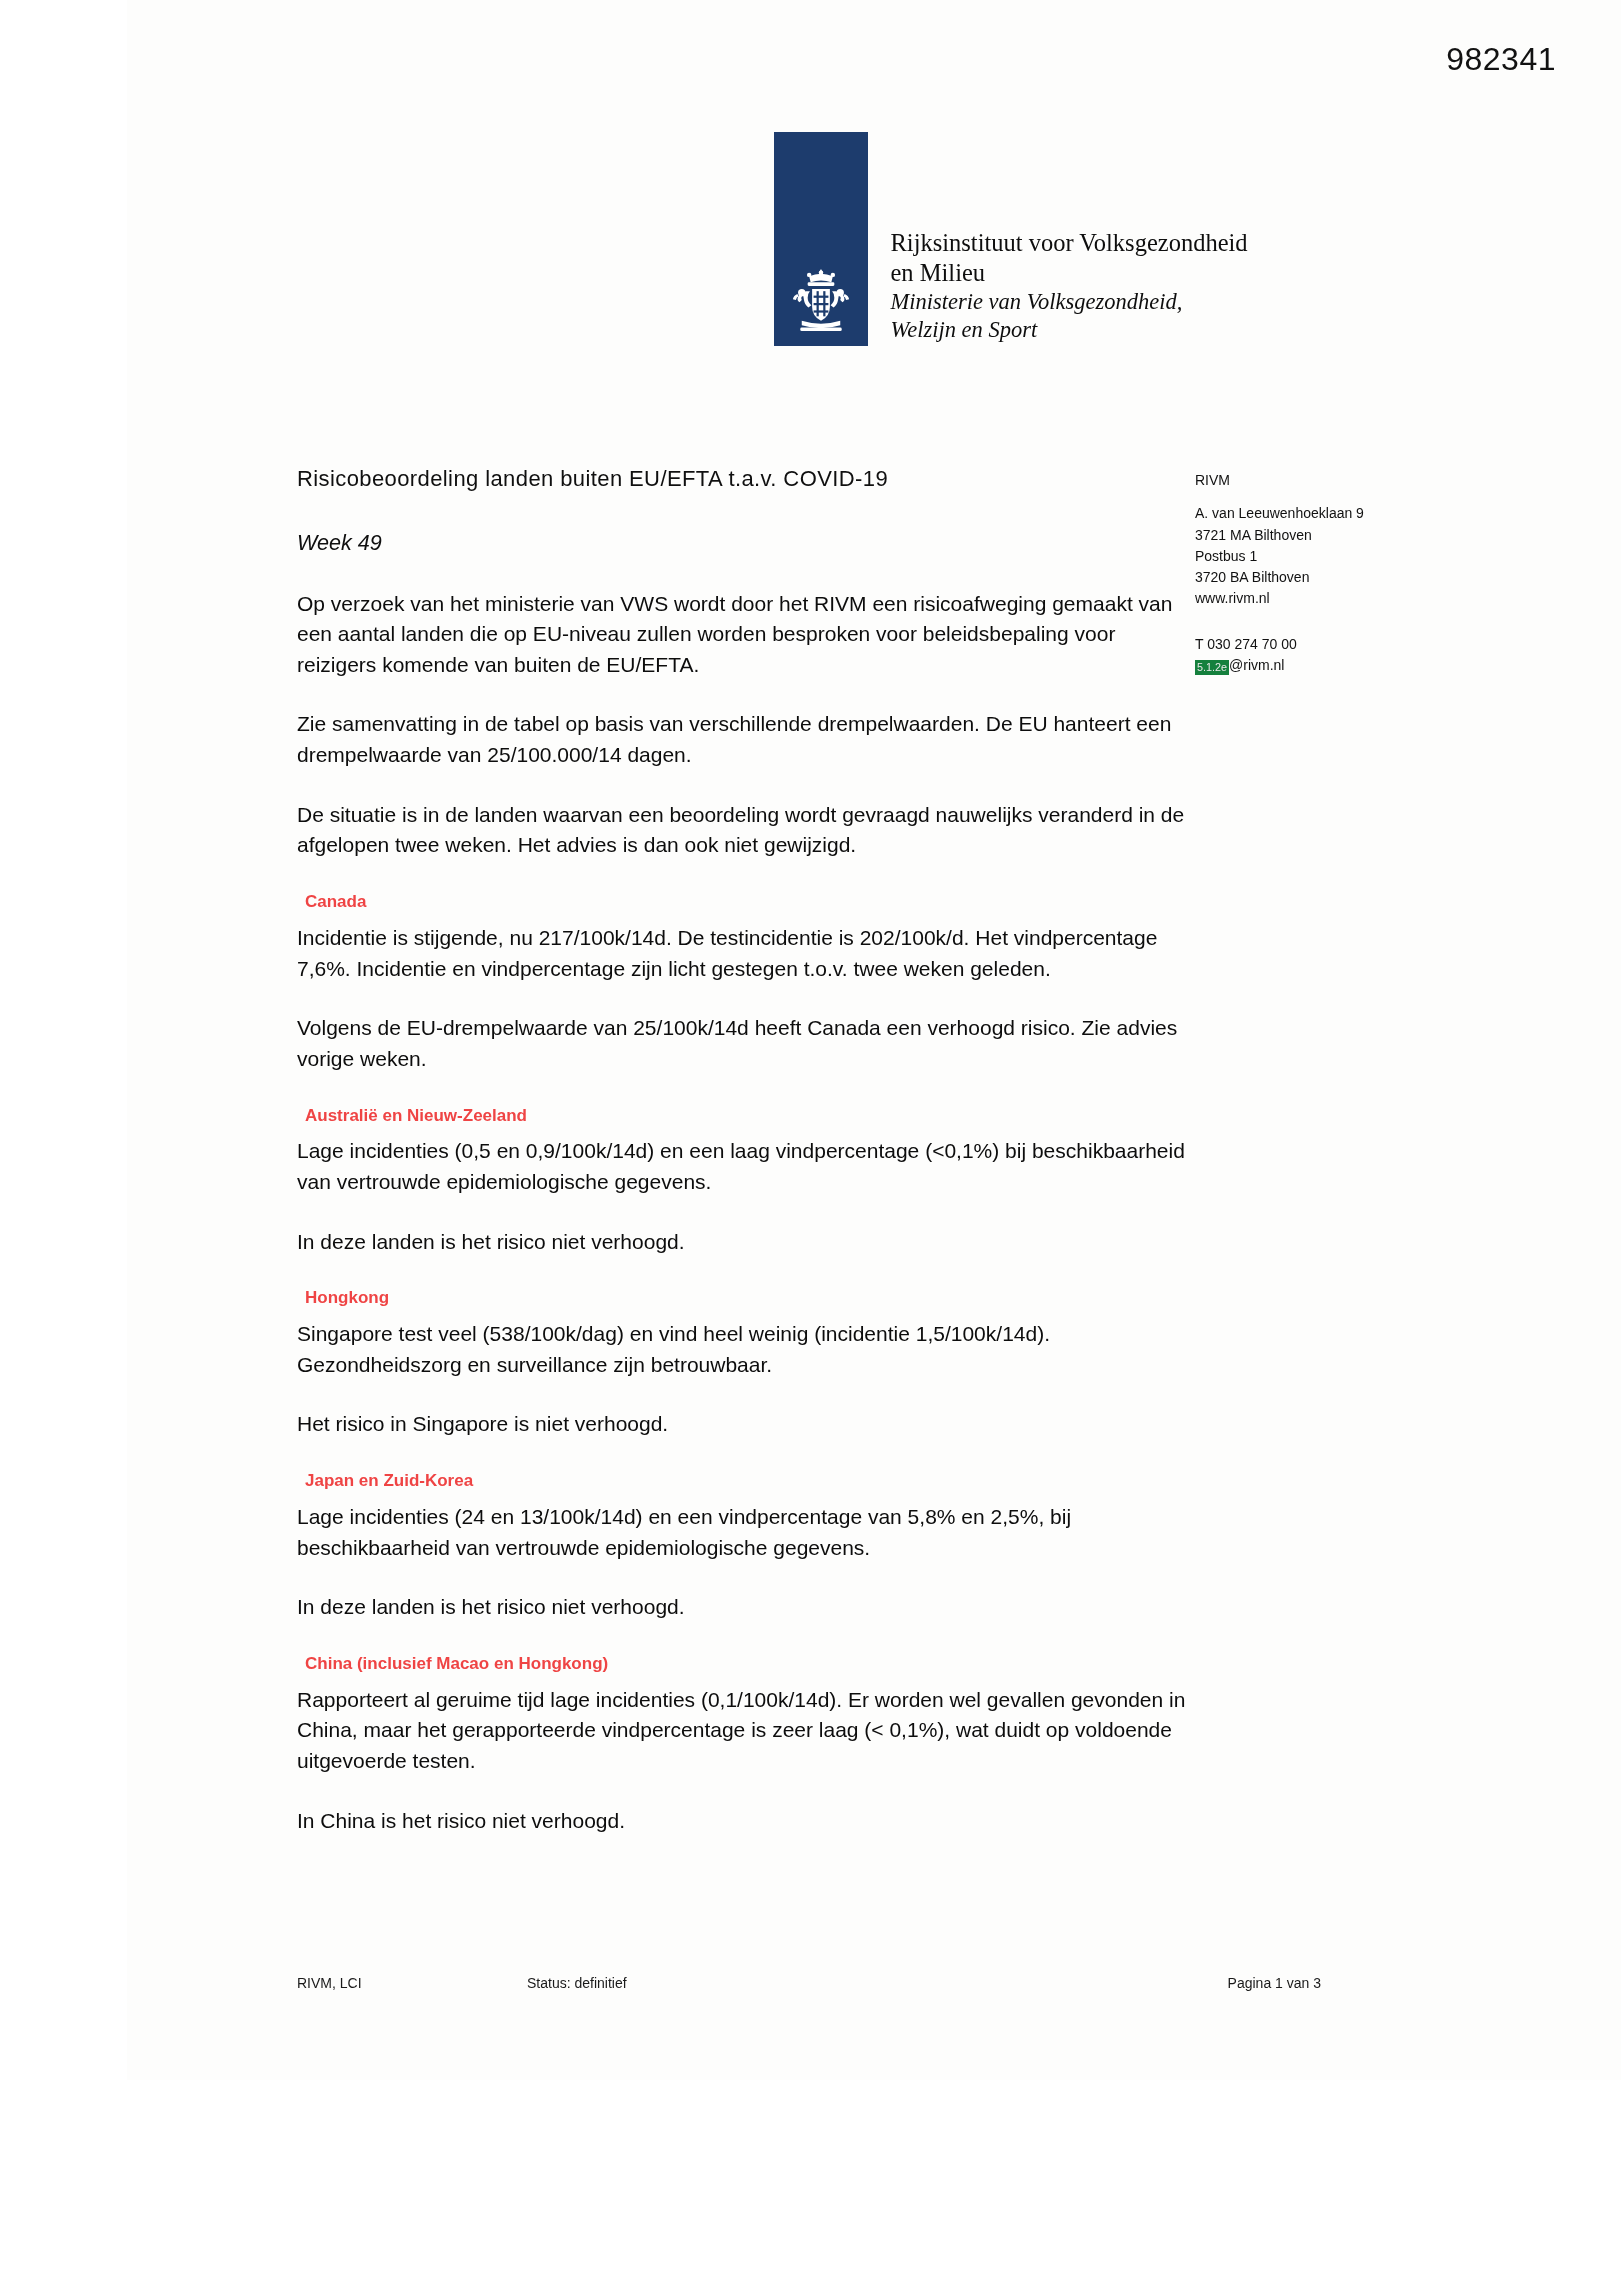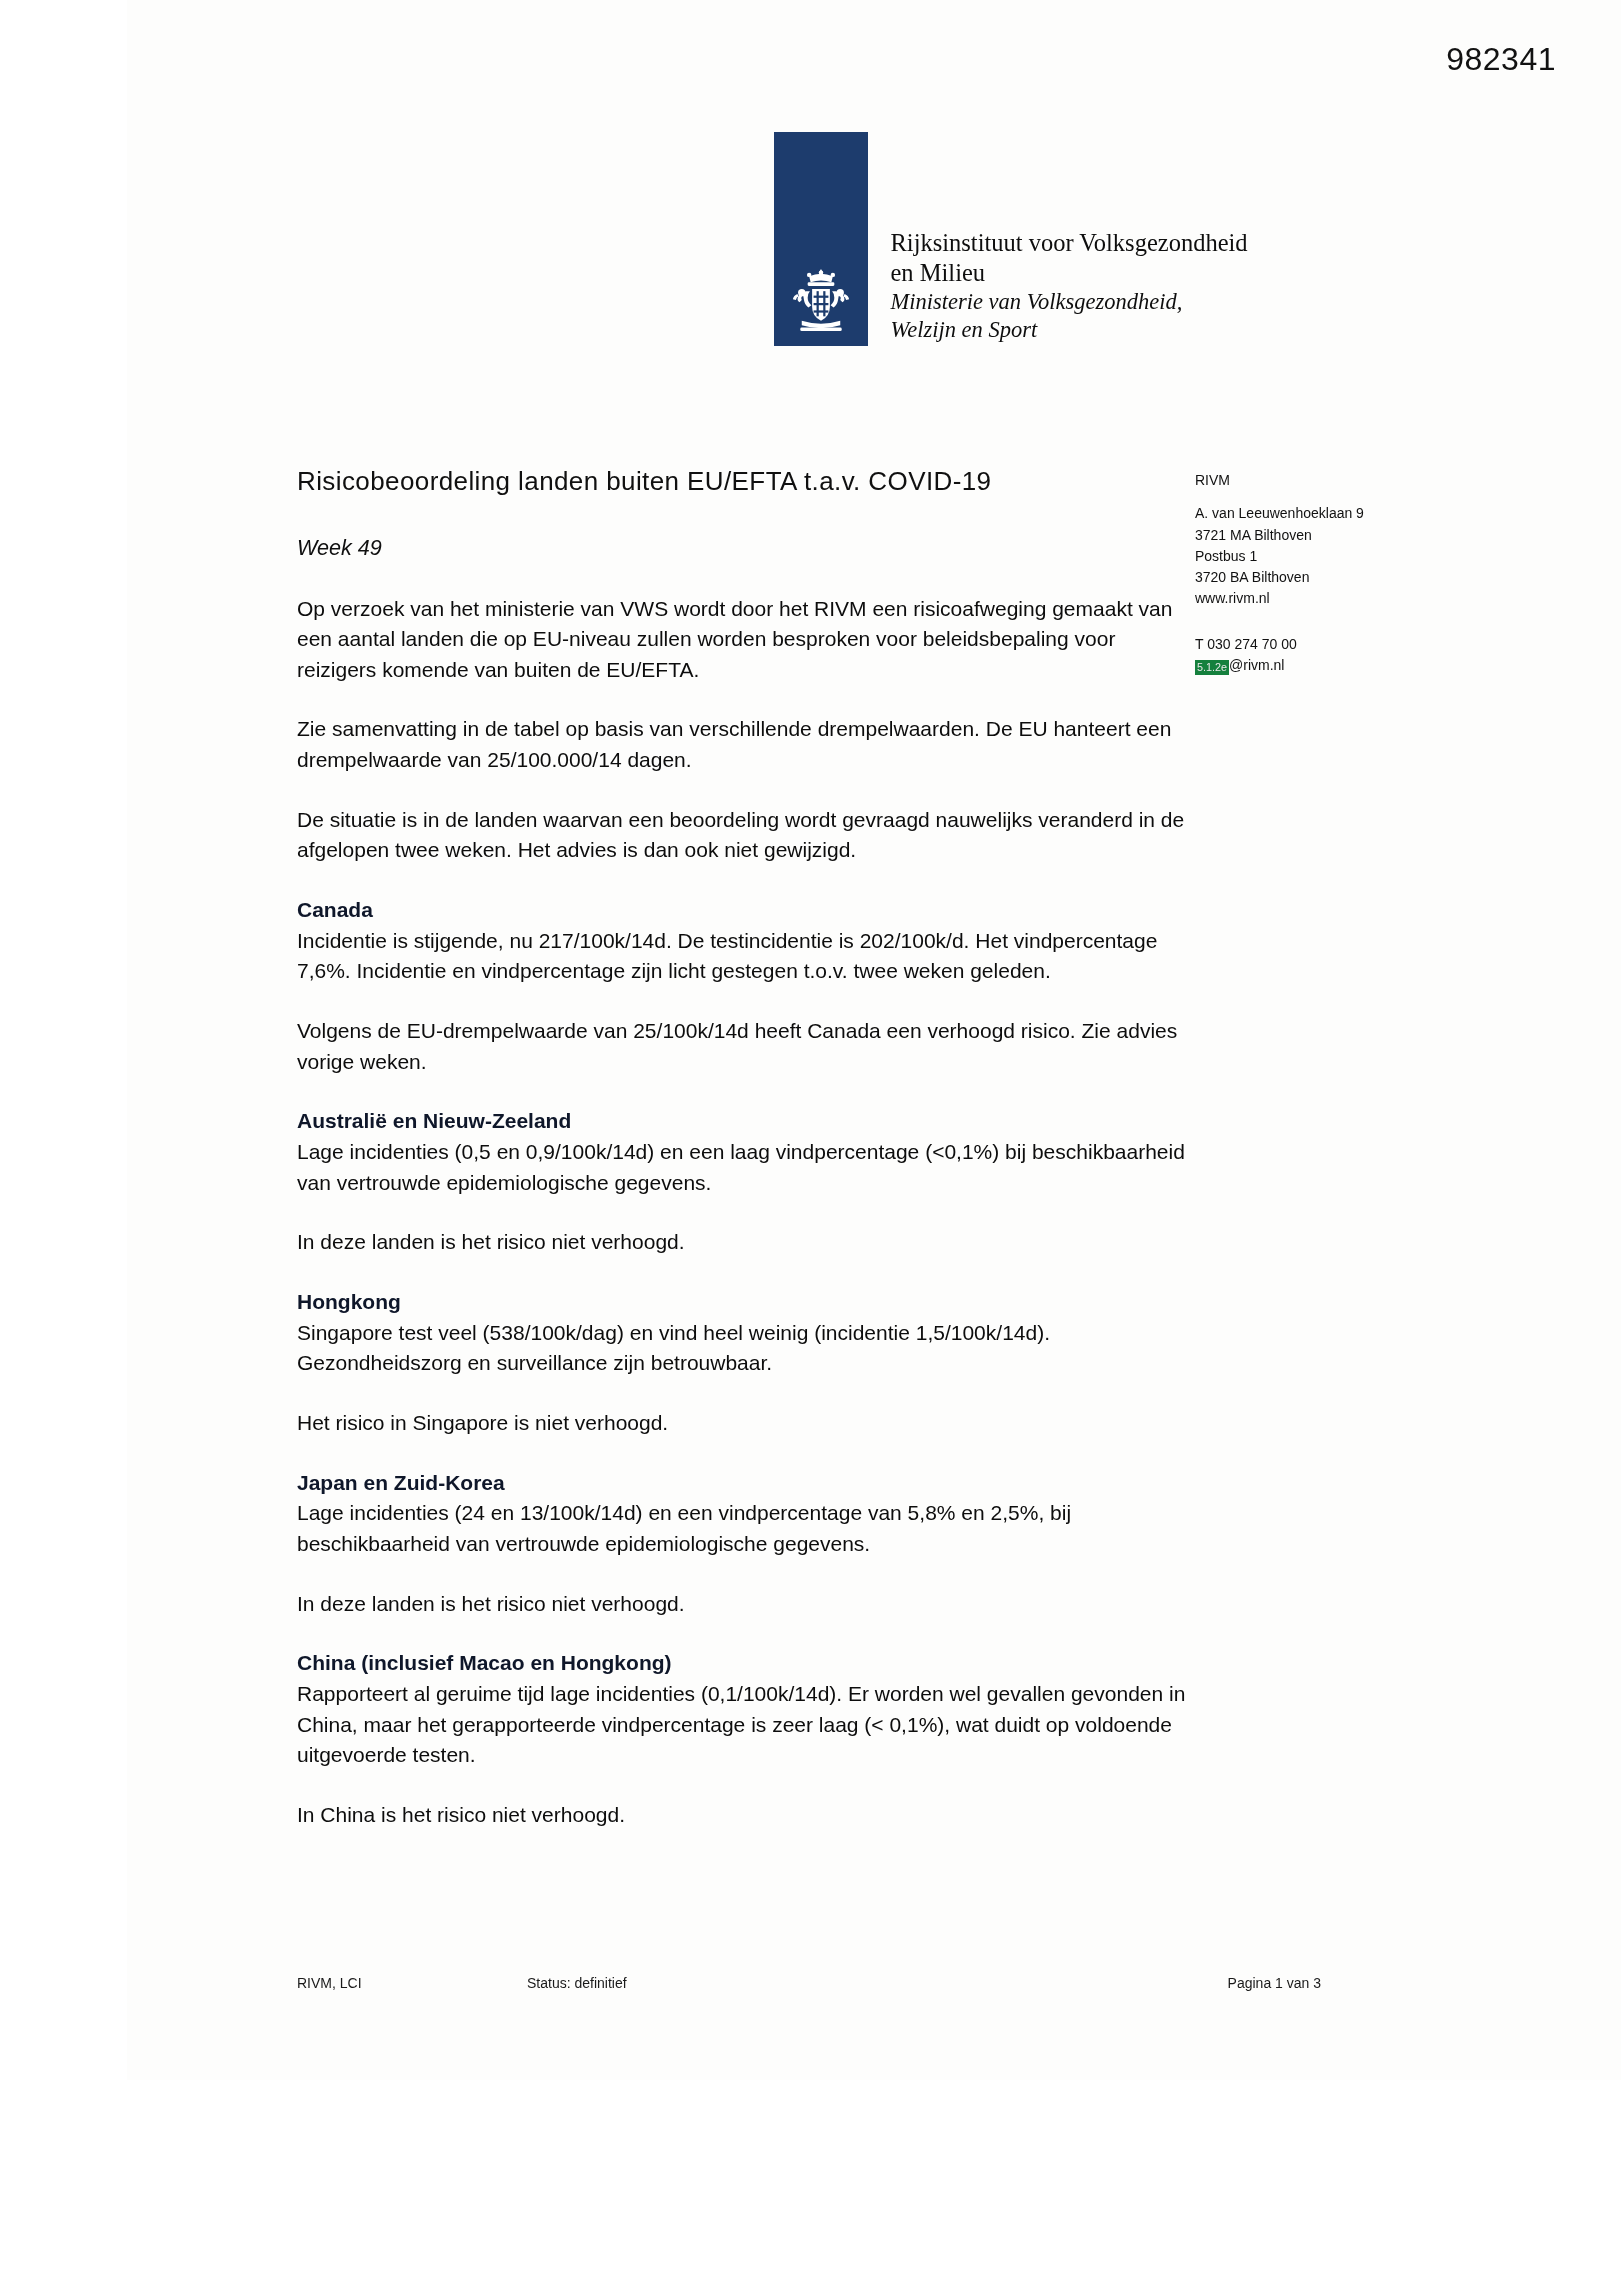--- a/index.html
+++ b/index.html
@@ -80,45 +80,45 @@
   }
 
   
   .content {
     position: absolute;
     left: 297px;
     top: 465px;
     width: 897px;
   }
   .doc-title {
-    font-size: 26px;
+    font-size: 22px;
     line-height: 1.25;
     font-weight: normal;
     letter-spacing: 0.4px;
     margin: 0 0 37px 0;
     color: #101010;
   }
   .doc-subtitle {
     font-size: 21.6px;
     font-style: italic;
     margin: 0 0 33px 0;
     color: #101010;
   }
   .para {
     font-size: 21px;
     line-height: 1.46;
     margin: 0 0 29px 0;
     color: #0d0d0d;
   }
   .sec-head {
-    font-size: 21px;
+    font-size: 17px;
     line-height: 1.46;
     font-weight: bold;
-    margin: 0;
-    color: #0f172a;
+    margin: 8px;
+    color: #ef4444;
   }
   .sec-body {
     font-size: 21px;
     line-height: 1.46;
     margin: 0 0 29px 0;
     color: #0d0d0d;
   }
 
   
   .sidebar {

